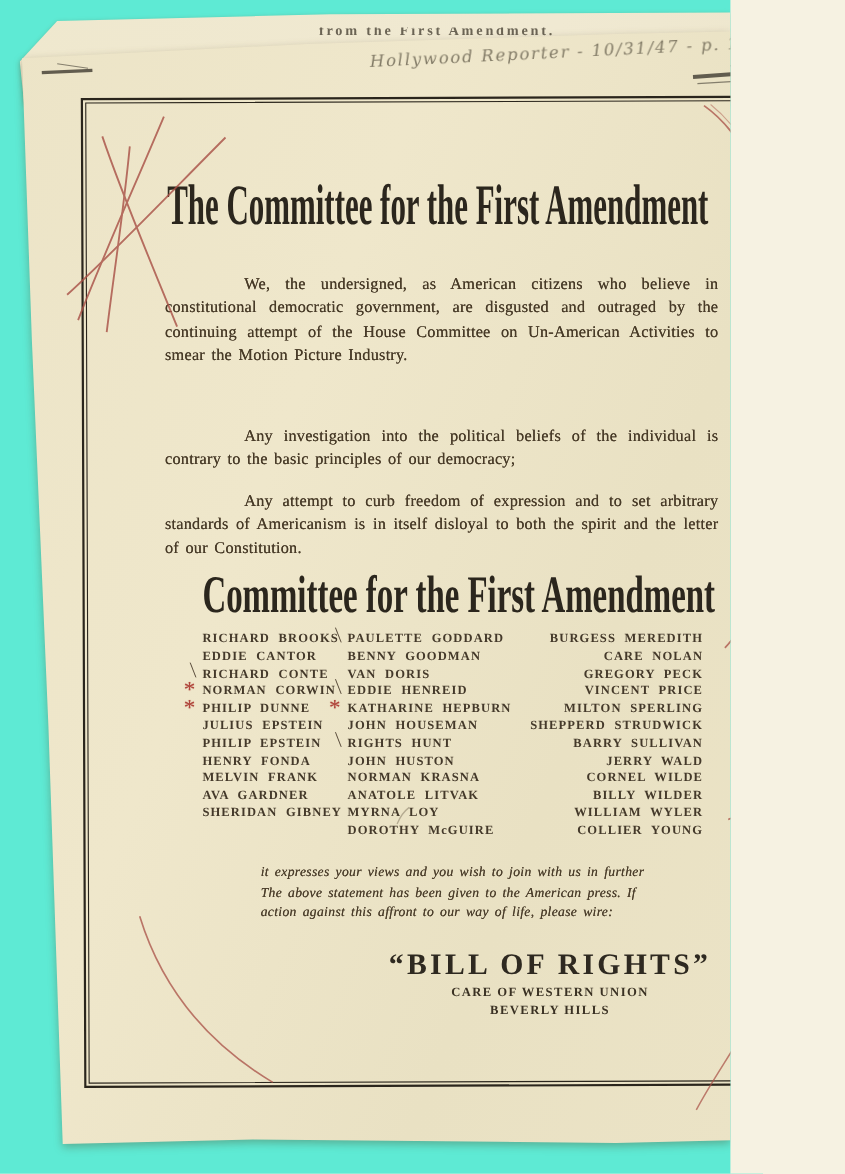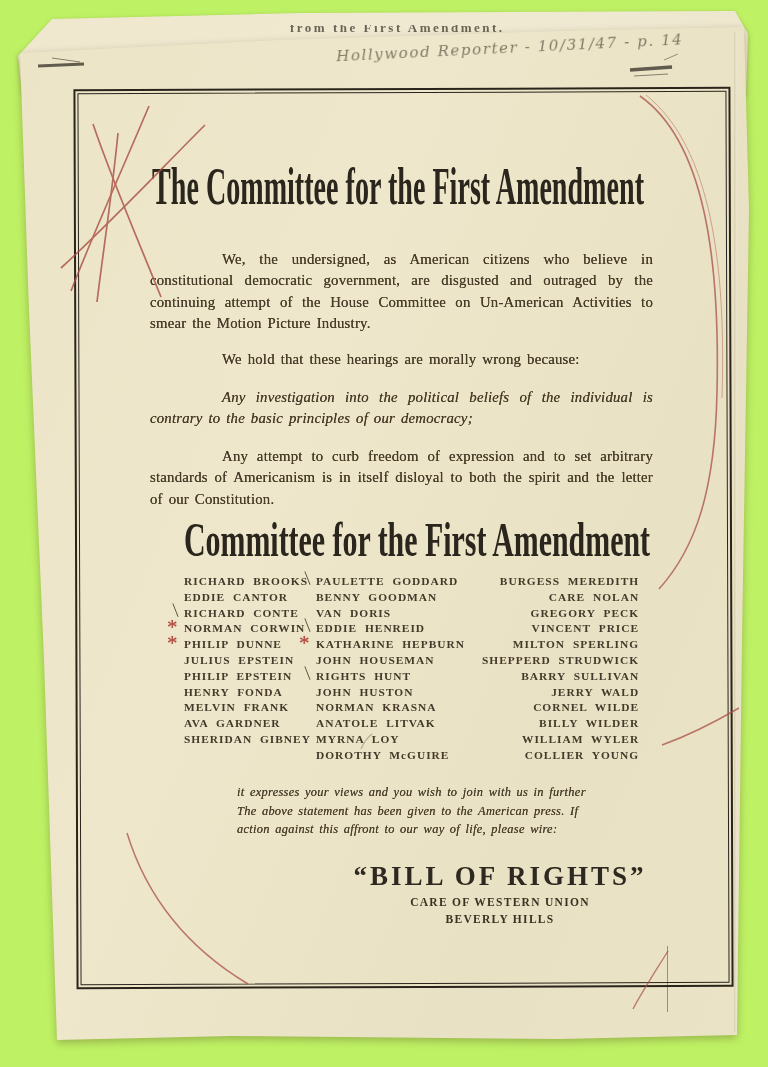--- a/index.html
+++ b/index.html
@@ -1,17 +1,17 @@
 <!DOCTYPE html>
 <html lang="en"><head>
 <meta charset="utf-8">
 <style>
   html,body{margin:0;padding:0;}
   body{background:#f6f2e2;width:768px;height:1067px;overflow:hidden;}
-  .scene{position:relative;width:768px;height:1067px;background:#bef264;font-family:"Liberation Serif",serif;overflow:hidden;}
+  .scene{position:relative;width:664px;height:1067px;background:#5eead4;font-family:"Liberation Serif",serif;overflow:hidden;}
 
   
   .back-sheet-wrap{position:absolute;inset:0;filter:drop-shadow(0 1px 2px rgba(90,75,35,.3));}
   .back-sheet{position:absolute;inset:0;background:linear-gradient(100deg,#efe8ce,#f0e9d2 60%,#ece5ca);
     clip-path:polygon(52px 19px,300px 13px,735px 11px,748px 34px,746px 95px,22px 95px,18px 56px);}
 
   
   .paper-wrap{position:absolute;inset:0;filter:drop-shadow(0 3px 4px rgba(80,64,28,.35));}
   .paper{position:absolute;inset:0;
     background:linear-gradient(112deg,#ece4c7 0%,#efe7cb 38%,#e9e1c3 72%,#ebe3c6 100%);
@@ -36,21 +36,21 @@
 
   
   .title-svg{position:absolute;left:150px;top:160px;}
   .heading2-svg{position:absolute;left:182px;top:514px;}
 
   .para{position:absolute;left:150px;width:503px;font-size:14.8px;line-height:21.5px;color:#483b28;
     text-align:justify;text-indent:72px;letter-spacing:.2px;word-spacing:2px;hyphens:auto;
     text-shadow:0 0 .4px #483b28;}
   .p1{top:234px;}
   .p2{top:334px;text-align:left;}
-  .p3{top:372px;font-style:italic;}
+  .p3{top:372px;}
   .p4{top:431px;}
 
   
   .col{position:absolute;top:574px;}
   .col1{left:184px;} .col2{left:316px;} .col3{left:482px;text-align:right;}
   .name-row{position:relative;height:15.8px;line-height:15.8px;font-weight:bold;font-size:11.4px;
     letter-spacing:1px;word-spacing:4px;color:#44392a;white-space:nowrap;}
   .mark{position:absolute;font-weight:normal;}
   .mark.check{left:-12px;top:-3px;font-size:11px;color:#564838;transform:rotate(6deg);}
   .mark.red-star{left:-17px;top:-1px;font-size:21px;color:#b0463c;line-height:15px;
@@ -93,21 +93,20 @@
 
   <div class="frame">
     <div class="frame-inner"></div>
   </div>
 
   <svg class="title-svg" width="500" height="58">
     <text x="2" y="44" font-family="Liberation Serif, serif" font-weight="bold" font-size="52" fill="#2b261d" textLength="492" lengthAdjust="spacingAndGlyphs">The Committee for the First Amendment</text>
   </svg>
 
   <p class="para p1">We, the undersigned, as American citizens who believe in constitutional democratic government, are disgusted and outraged by the continuing attempt of the House Committee on Un-American Activities to smear the Motion Picture Industry.</p>
-  <p class="para p2">We hold that these hearings are morally wrong because:</p>
   <p class="para p3">Any investigation into the political beliefs of the individual is contrary to the basic principles of our democracy;</p>
   <p class="para p4">Any attempt to curb freedom of expression and to set arbitrary standards of Americanism is in itself disloyal to both the spirit and the letter of our Constitution.</p>
 
   <svg class="heading2-svg" width="476" height="54">
     <text x="2" y="42" font-family="Liberation Serif, serif" font-weight="bold" font-size="48" fill="#2b261d" textLength="466" lengthAdjust="spacingAndGlyphs">Committee for the First Amendment</text>
   </svg>
 
   <div class="col col1">
       <div class="name-row"><span>RICHARD BROOKS</span></div>
       <div class="name-row"><span>EDDIE CANTOR</span></div>

